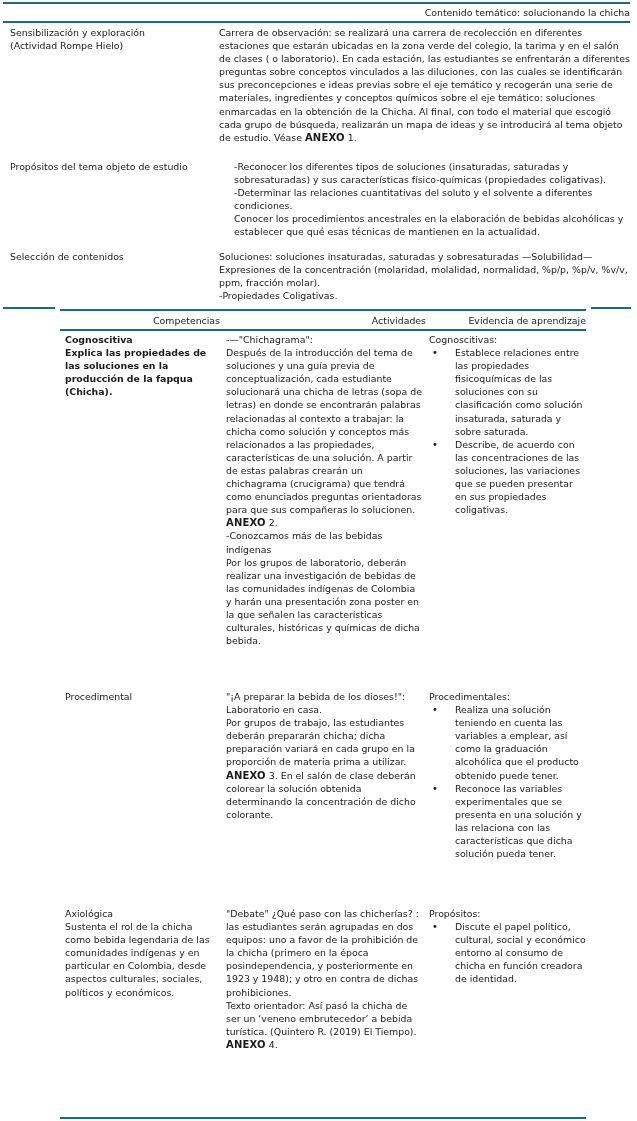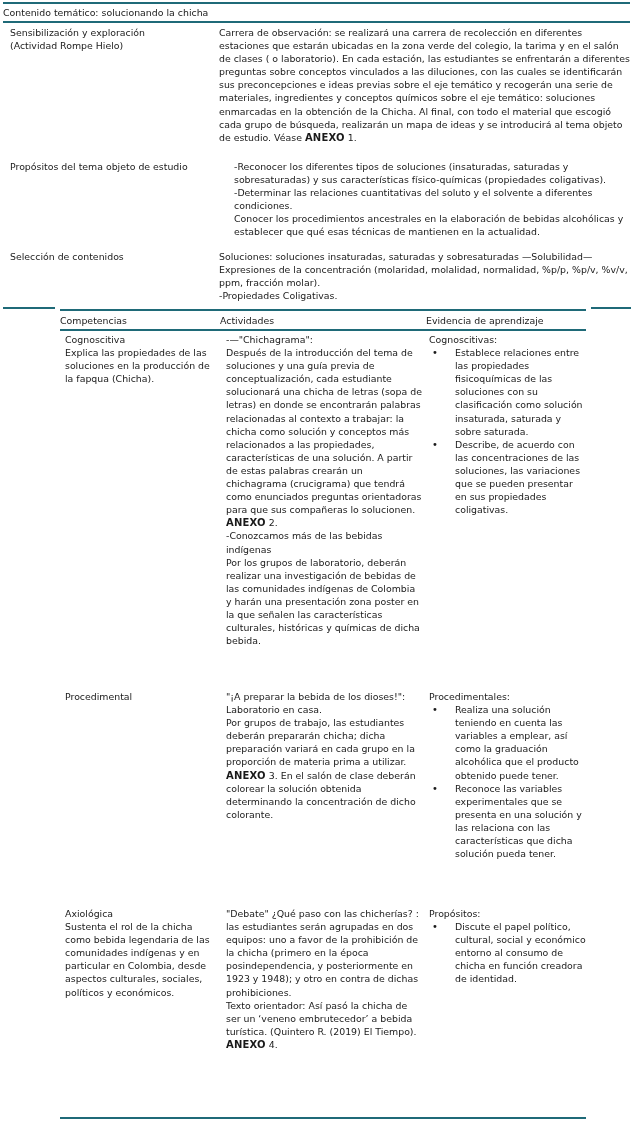--- a/index.html
+++ b/index.html
@@ -3,21 +3,21 @@
 <meta charset="utf-8">
 <style>
   html, body { margin: 0; padding: 0; background: #ffffff; }
   body {
     width: 637px; height: 1121px; position: relative; overflow: hidden;
     font-family: "DejaVu Sans", sans-serif; color: #1a1a1a;
     font-size: 9.4px; line-height: 13.1px;
   }
   .hline { position: absolute; height: 1.5px; background: #1f6a78; }
   .abs { position: absolute; }
-  .center { text-align: left; }
+  .center { text-align: right; }
   .p { white-space: pre-line; margin: 0; }
   .sc { font-size: 10px; letter-spacing: 0.2px; font-weight: bold; }
   ul.bul { list-style: none; margin: 0; padding: 0; }
   ul.bul li { position: relative; padding-left: 26px; }
   ul.bul li::before { content: "•"; position: absolute; left: 3px; top: 0; font-size: 10px; }
 </style>
 </head>
 <body>
 
 <div class="hline" style="left:3px; width:627px; top:2px;"></div>
@@ -42,21 +42,21 @@
 
 <div class="hline" style="left:3px; width:52px; top:307px;"></div>
 <div class="hline" style="left:60px; width:526px; top:309px;"></div>
 <div class="hline" style="left:591px; width:40px; top:307px;"></div>
 
 <div class="abs center" style="left:60px; width:160px; top:314px;">Competencias</div>
 <div class="abs center" style="left:220px; width:206px; top:314px;">Actividades</div>
 <div class="abs center" style="left:426px; width:160px; top:314px;">Evidencia de aprendizaje</div>
 <div class="hline" style="left:60px; width:526px; top:329px;"></div>
 
-<div class="abs" style="left:65px; top:333px; width:152px;">
+<div class="abs" style="left:65px; top:333px; width:152px;font-weight:bold;">
   <div>Cognoscitiva</div>
   <div>Explica las propiedades de las soluciones en la producción de la fapqua (Chicha).</div>
 </div>
 <div class="abs" style="left:226px; top:333px; width:196px;">
   <span class="p">-—"Chichagrama":
 Después de la introducción del tema de soluciones y una guía previa de conceptualización, cada estudiante solucionará una chicha de letras (sopa de letras) en donde se encontrarán palabras relacionadas al contexto a trabajar: la chicha como solución y conceptos más relacionados a las propiedades, características de una solución. A partir de estas palabras crearán un chichagrama (crucigrama) que tendrá como enunciados preguntas orientadoras para que sus compañeras lo solucionen.</span>
   <span class="sc">ANEXO</span><span> 2.</span>
   <div class="p">-Conozcamos más de las bebidas indígenas
 Por los grupos de laboratorio, deberán realizar una investigación de bebidas de las comunidades indígenas de Colombia y harán una presentación zona poster en la que señalen las características culturales, históricas y químicas de dicha bebida.</div>
 </div>

